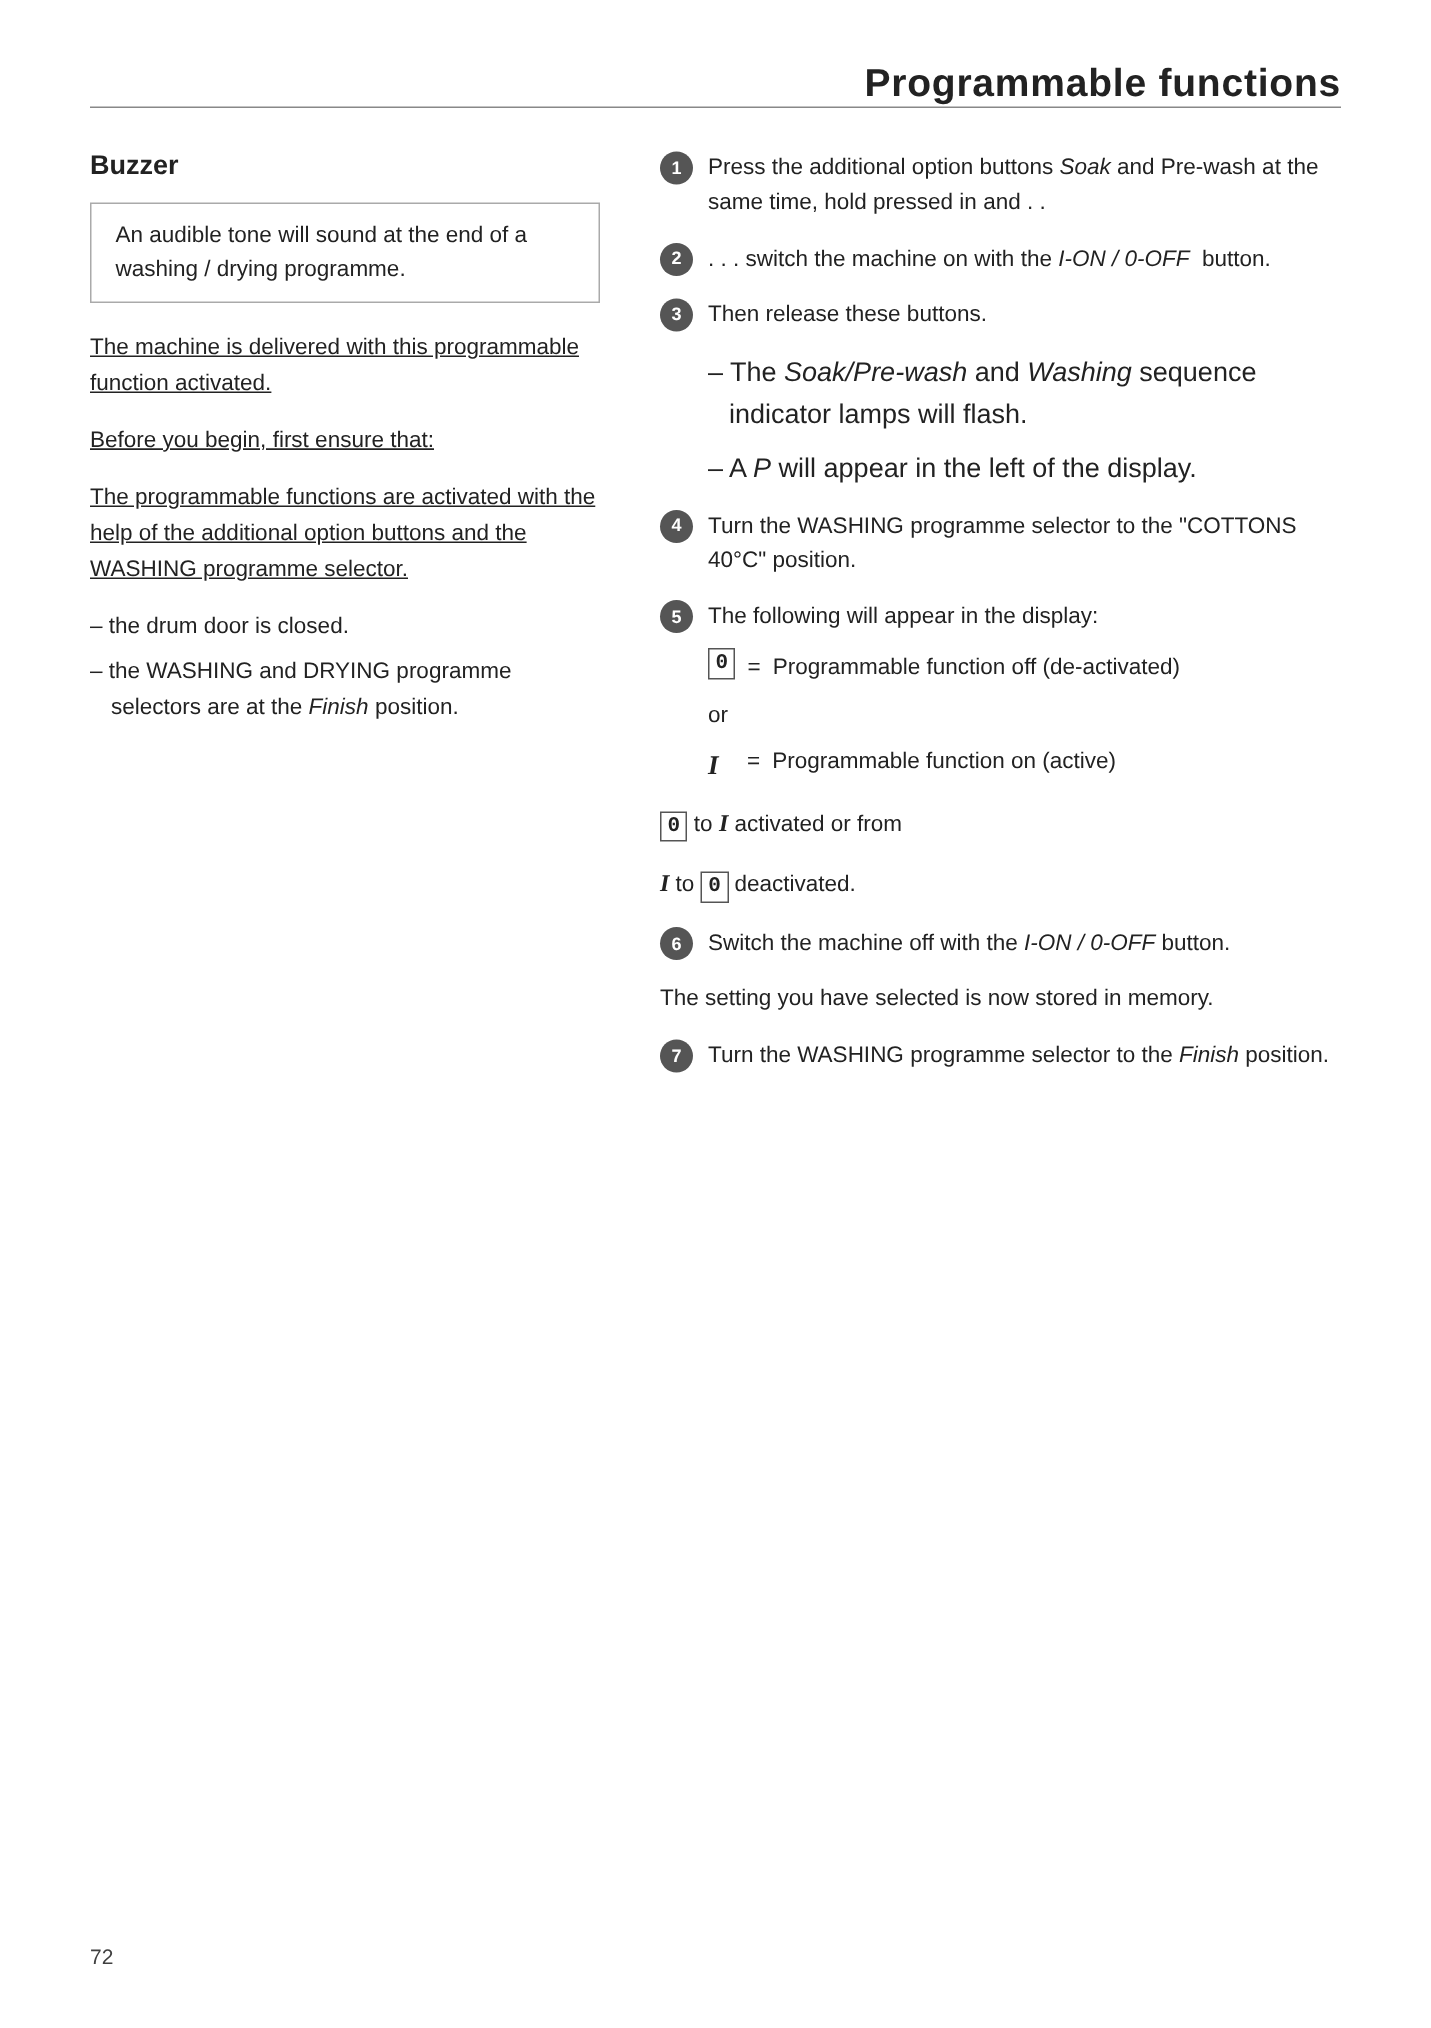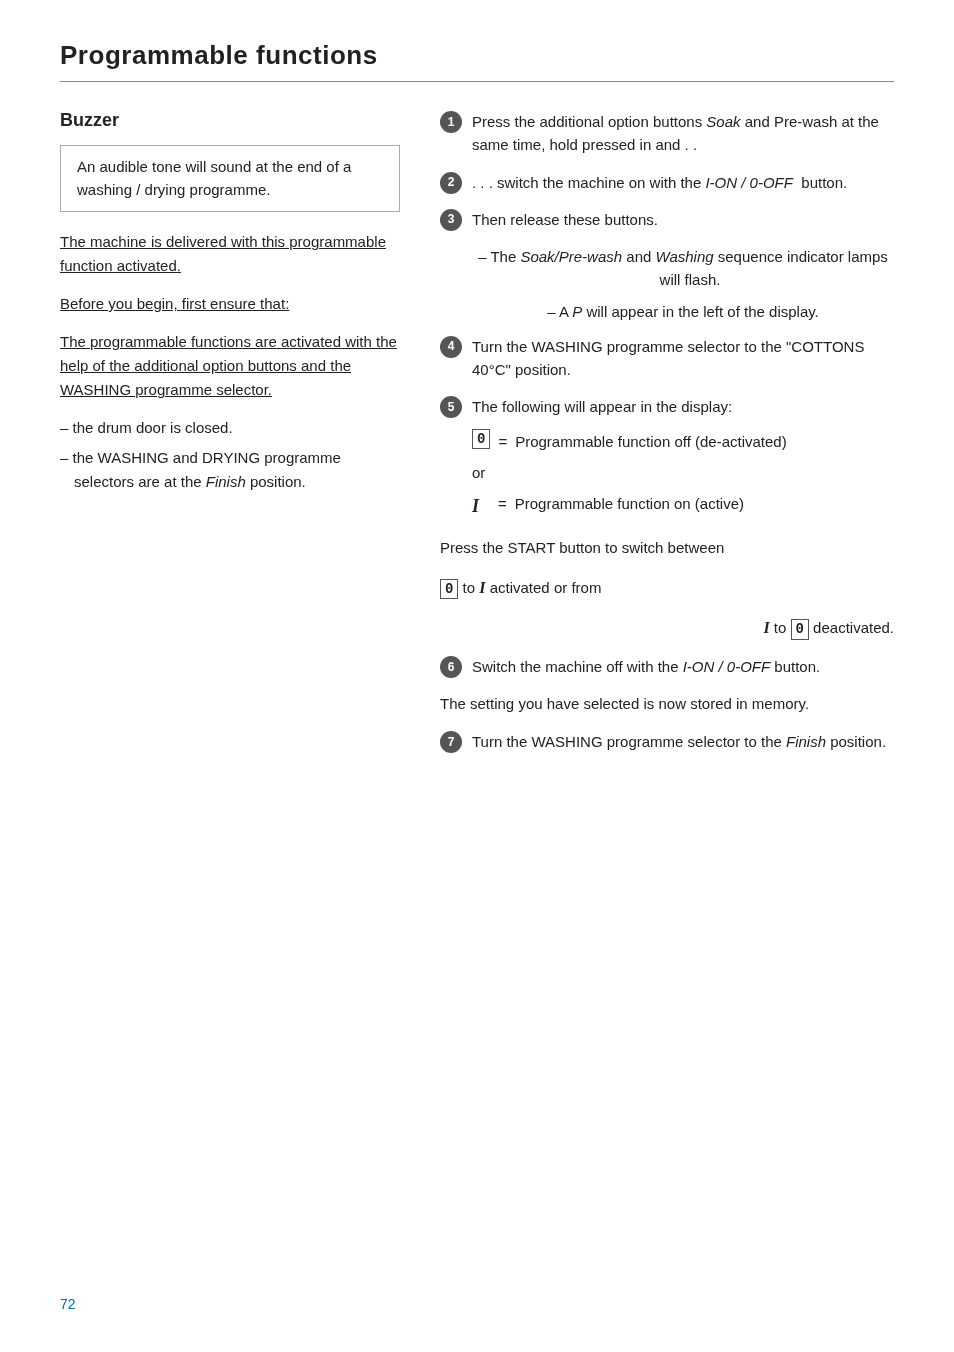--- a/index.html
+++ b/index.html
@@ -8,22 +8,23 @@
       font-size: 15px;
       color: #222;
       background: #fff;
       width: 954px;
       min-height: 1352px;
       padding: 40px 60px 60px 60px;
     }
     h1.page-title {
       font-size: 26px;
       font-weight: bold;
-      margin-bottom: 10px;
+      margin-bottom: 0;
       letter-spacing: 0.02em;
+      text-align: right;
     }
     hr.title-rule {
       border: none;
       border-top: 1.5px solid #888;
       margin-bottom: 28px;
     }
     .two-col {
       display: flex;
       gap: 40px;
       align-items: flex-start;
@@ -97,25 +98,24 @@
       margin-right: 10px;
       margin-top: 1px;
     }
     .step-text { flex: 1; }
     .dash-list {
       list-style: none;
       padding: 0;
       margin: 0 0 12px 32px;
     }
     .dash-list li {
-      font-size: 15px;
+      font-size: 18px;
       line-height: 1.55;
       margin-bottom: 8px;
       padding-left: 14px;
-      text-align: center;
     }
     .dash-list li::before {
       content: "– ";
       margin-left: -14px;
     }
     .display-block {
       margin: 10px 0 10px 32px;
       font-size: 15px;
       line-height: 1.7;
     }
@@ -139,21 +139,21 @@
     .switch-line {
       font-size: 15px;
       line-height: 1.7;
       margin-bottom: 13px;
     }
     .page-num {
       position: absolute;
       bottom: 40px;
       left: 60px;
       font-size: 14px;
-      color: #0369a1;
+      color: #404040;
     }
     .right-para {
       font-size: 15px;
       line-height: 1.6;
       margin-bottom: 14px;
     }
     .boxed-char {
       display: inline-block;
       border: 1.5px solid #555;
       font-family: 'Courier New', monospace;
@@ -230,29 +230,28 @@
     <div class="or-line">or</div>
 
     <div class="display-block">
       <div class="display-line">
         <span class="display-char" style="font-style:italic;font-weight:bold;font-family:serif;font-size:18px;">I</span>
         <span>=</span>
         <span>Programmable function on (active)</span>
       </div>
     </div>
 
-    <p class="right-para" style="margin-top:14px;">Press the START button to switch between</p>
 
     <div class="switch-line">
       <span class="boxed-char" style="font-family:'Courier New',monospace;font-size:14px;">0</span>
       <span> to </span>
       <span style="font-style:italic;font-weight:bold;font-family:serif;font-size:16px;">I</span>
       <span> activated or from</span>
     </div>
-    <div class="switch-line" style="margin-bottom:14px;text-align:right;">
+    <div class="switch-line" style="margin-bottom:14px;">
       <span style="font-style:italic;font-weight:bold;font-family:serif;font-size:16px;">I</span>
       <span> to </span>
       <span class="boxed-char" style="font-family:'Courier New',monospace;font-size:14px;">0</span>
       <span> deactivated.</span>
     </div>
 
     <div class="step-item">
       <span class="step-num">6</span>
       <span class="step-text">Switch the machine off with the <em>I-ON / 0-OFF</em> button.</span>
     </div>

